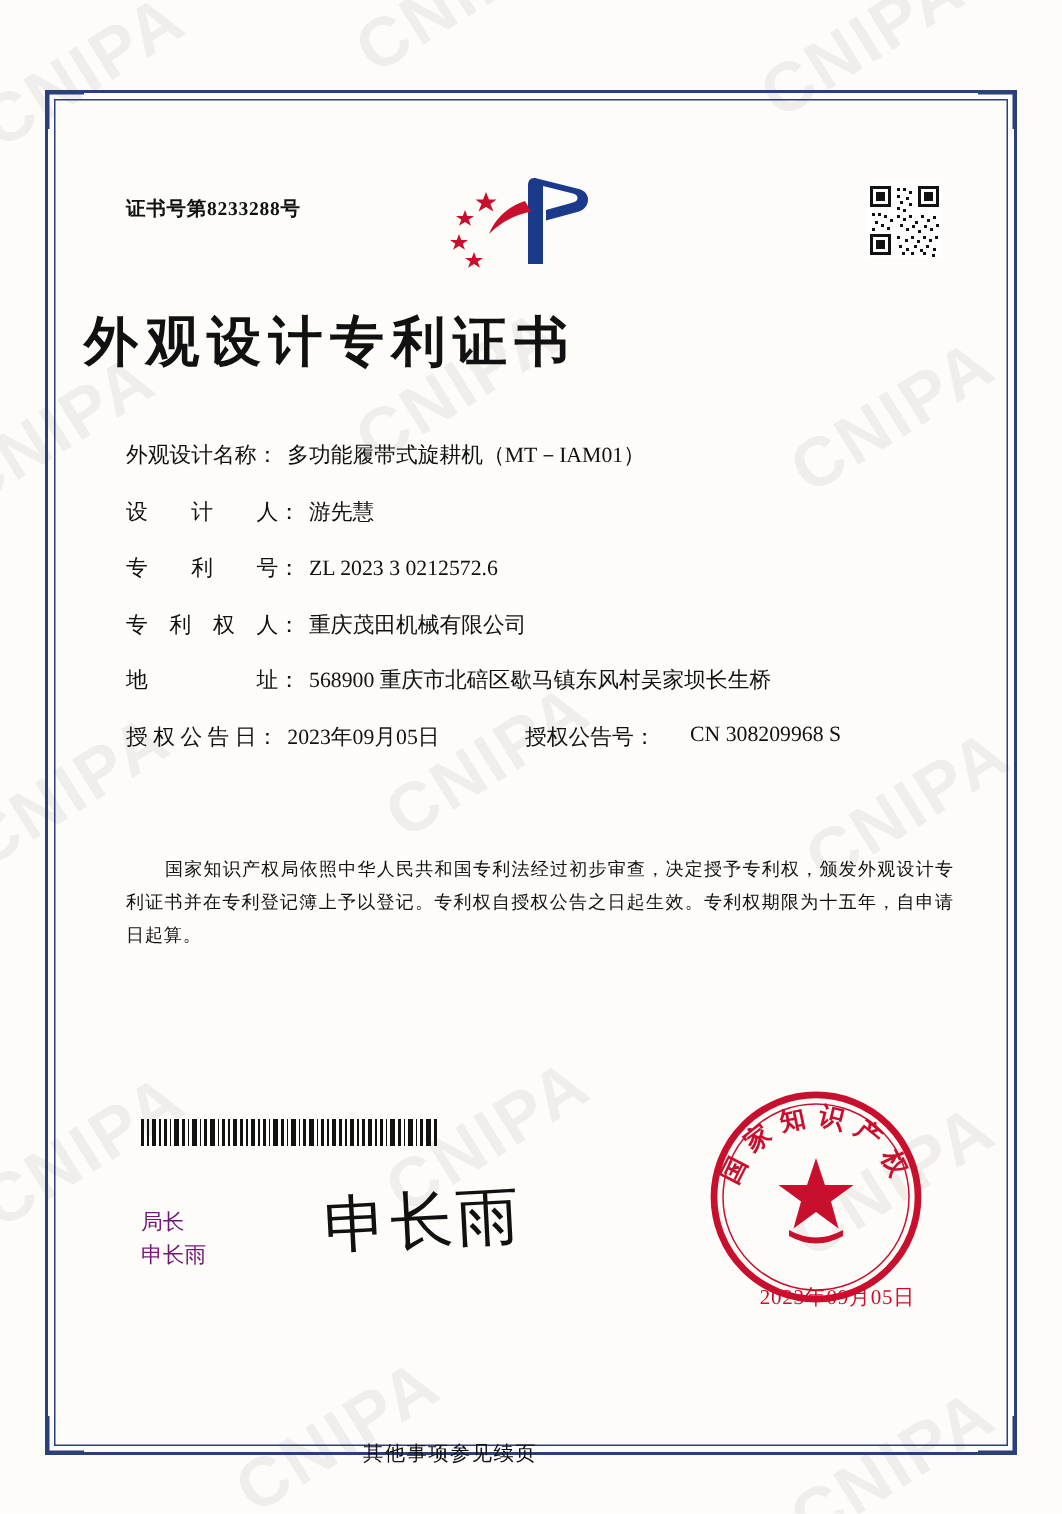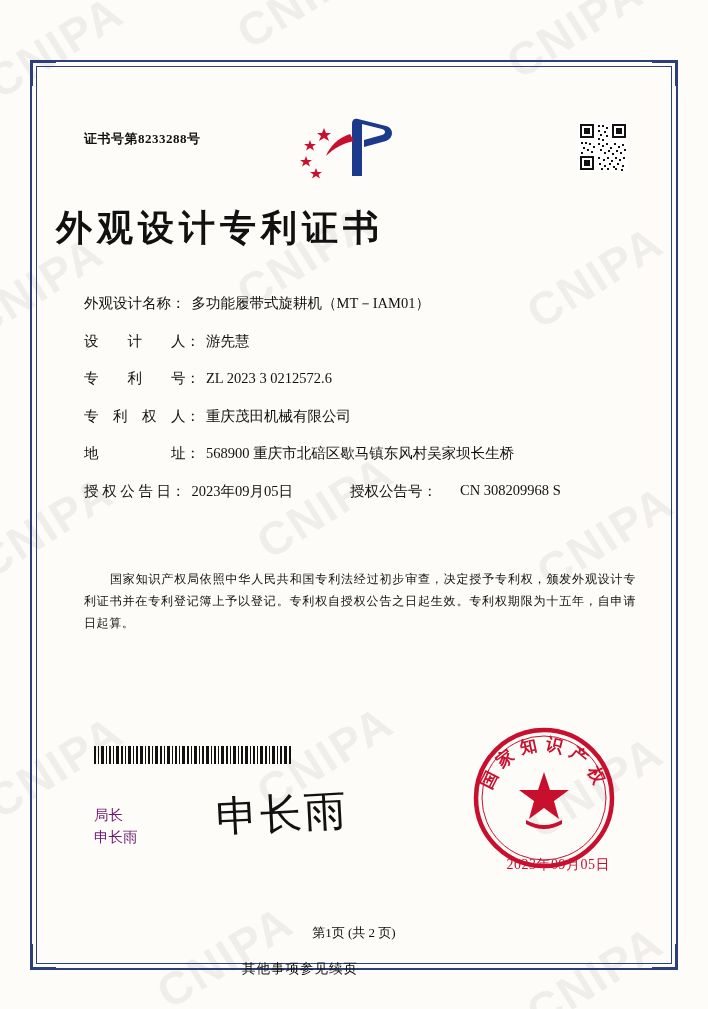--- a/index.html
+++ b/index.html
@@ -465,16 +465,15 @@
       <defs>
         <path id="sealArc" d="M 20 80 A 54 54 0 1 1 128 80" fill="none"></path>
       </defs>
       <text font-family="'DejaVu Serif', serif" font-size="17" font-weight="bold" fill="#c8102e" letter-spacing="7">
         <textPath href="#sealArc" startOffset="8%">国家知识产权局</textPath>
       </text>
     </svg>
   </div>
   <div class="seal-date">2023年09月05日</div>
 
-  <div class="page-no">第1页 (共 2 页)</div>
 </div>
 
 <div class="footer-note">其他事项参见续页</div>
 
 </body></html>

